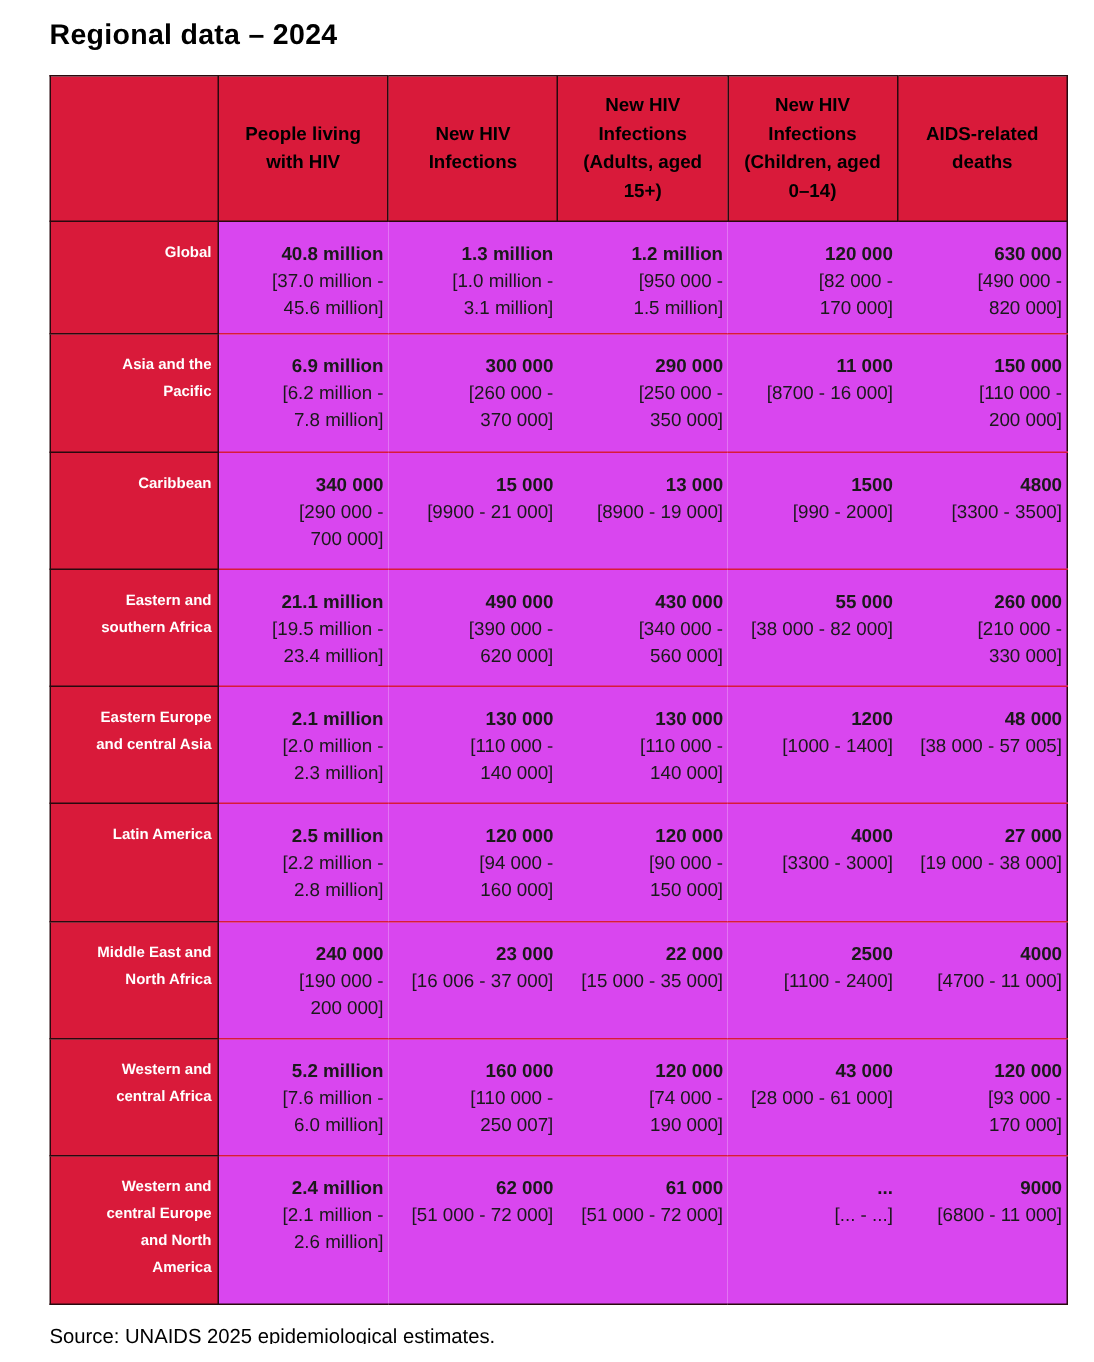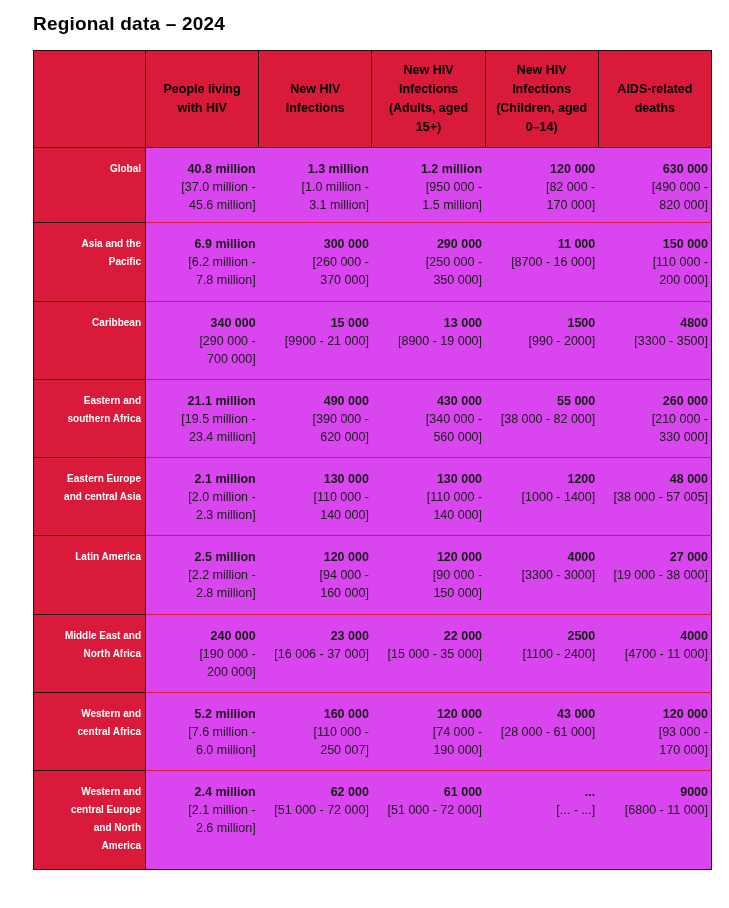--- a/index.html
+++ b/index.html
@@ -381,13 +381,14 @@
             <div class="cell-range-line">[... - ...]</div>
           </td>
           <td class="data-cell">
             <div class="cell-value">9000</div>
             <div class="cell-range-line">[6800 - 11 000]</div>
           </td>
         </tr>
       </tbody>
   </table>
 
+  <p class="source-line">Source: UNAIDS 2025 epidemiological estimates.</p>
 </div>
 
 </body></html>

